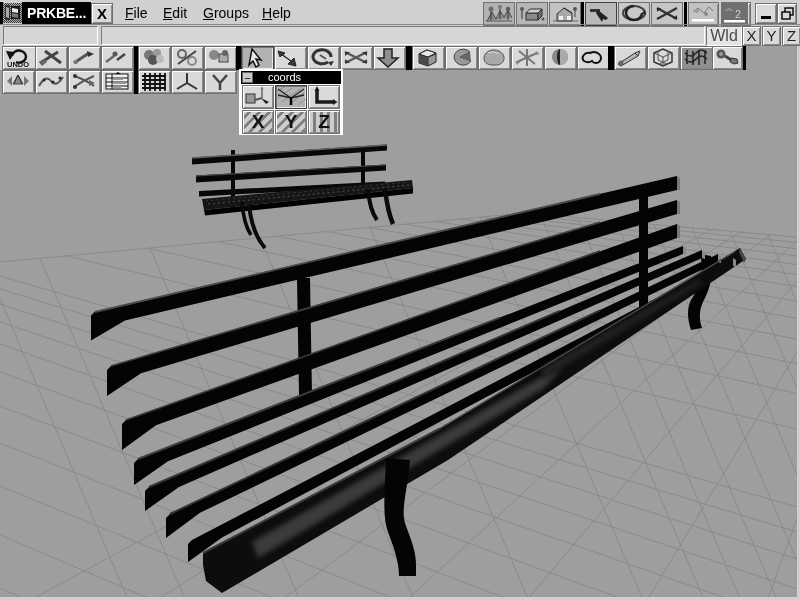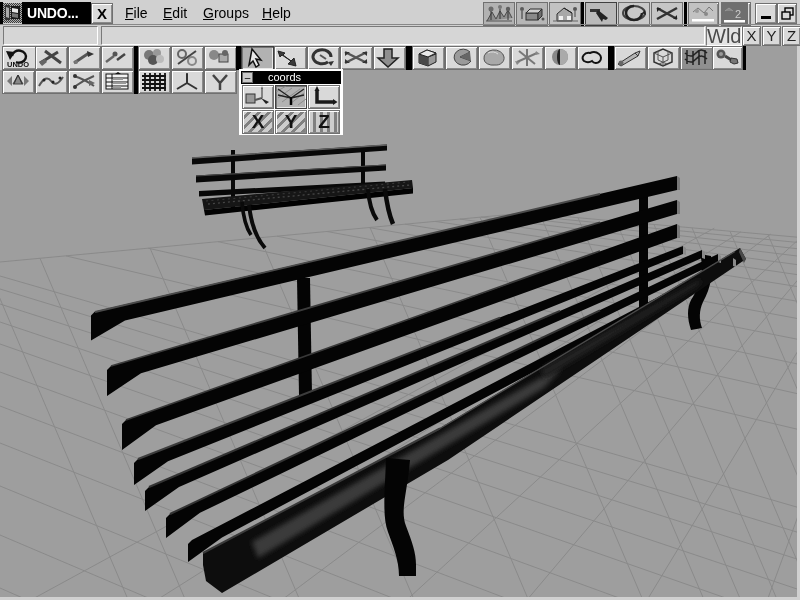--- a/index.html
+++ b/index.html
@@ -87,21 +87,21 @@
           <rect x="1" y="1" width="1" height="1" fill="#3a3a3a"></rect>
         </pattern>
       </defs>
       <rect width="19" height="20" fill="url(#dth)"></rect>
       <rect x="8" y="3" width="9" height="13" fill="#1a1a1a"></rect>
       <path d="M9,5l6,1v4l-6,-1z" fill="#e8e8e8"></path>
       <path d="M9,10l6,1v4l-6,-1z" fill="#777"></path>
       <rect x="2" y="2" width="5" height="15" fill="#333"></rect>
       <path d="M3,4l3,1v10l-3,-1z" fill="#aaa"></path>
     </svg></div>
-<div class="abs" style="left:22px;top:2px;width:69px;height:22px;background:#000;color:#fff;font-size:14px;font-weight:bold;line-height:22px;padding-left:5px;letter-spacing:-0.2px">UNDO...</div>
+<div class="abs" style="left:22px;top:2px;width:69px;height:22px;background:#000;color:#fff;font-size:14px;font-weight:bold;line-height:22px;padding-left:5px;letter-spacing:-0.2px">PRKBE...</div>
 <div class="btn" style="left:91px;top:3px;width:22px;height:21px;">
     <div style="text-align:center;font-size:15px;font-weight:bold;line-height:19px">X</div>
   </div>
 <div class="menu" style="left:125px"><u>F</u>ile</div>
 <div class="menu" style="left:163px"><u>E</u>dit</div>
 <div class="menu" style="left:203px"><u>G</u>roups</div>
 <div class="menu" style="left:262px"><u>H</u>elp</div>
 <div class="btn" style="left:483px;top:2px;width:32px;height:24px;">
     <svg width="30" height="21" viewBox="0 0 30 21">
       <rect width="30" height="21" fill="#b2b2b2"></rect>
@@ -182,21 +182,21 @@
   </div>
 <div class="btn" style="left:777px;top:3px;width:20px;height:21px;">
     <svg width="19" height="19" viewBox="0 0 19 19">
       <rect x="7" y="4" width="8" height="7" fill="#d9d9d9" stroke="#000" stroke-width="1.4"></rect>
       <rect x="4" y="8" width="8" height="7" fill="#d9d9d9" stroke="#000" stroke-width="1.4"></rect>
     </svg>
   </div>
 <div class="abs" style="left:0;top:24px;width:800px;height:1px;background:#888"></div>
 <div class="sunk" style="left:3px;top:26px;width:95px;height:19px"></div>
 <div class="sunk" style="left:101px;top:26px;width:604px;height:19px"></div>
-<div class="sunk" style="left:706px;top:26px;width:36px;height:20px;background:#e4e4e4;text-align:center;font-size:20px;color:#4a4a4a;line-height:18px">Wld</div>
+<div class="sunk" style="left:706px;top:26px;width:36px;height:20px;background:#e4e4e4;text-align:center;font-size:16px;color:#4a4a4a;line-height:18px">Wld</div>
 <div class="btn" style="left:742px;top:26px;width:19px;height:20px;">
     <div style="text-align:center;font-size:15px;line-height:17px;color:#222">X</div>
   </div>
 <div class="btn" style="left:762px;top:26px;width:19px;height:20px;">
     <div style="text-align:center;font-size:15px;line-height:17px;color:#222">Y</div>
   </div>
 <div class="btn" style="left:782px;top:26px;width:19px;height:20px;">
     <div style="text-align:center;font-size:15px;line-height:17px;color:#222">Z</div>
   </div>
 <div class="btn" style="left:2px;top:46px;width:52px;height:24px;">

